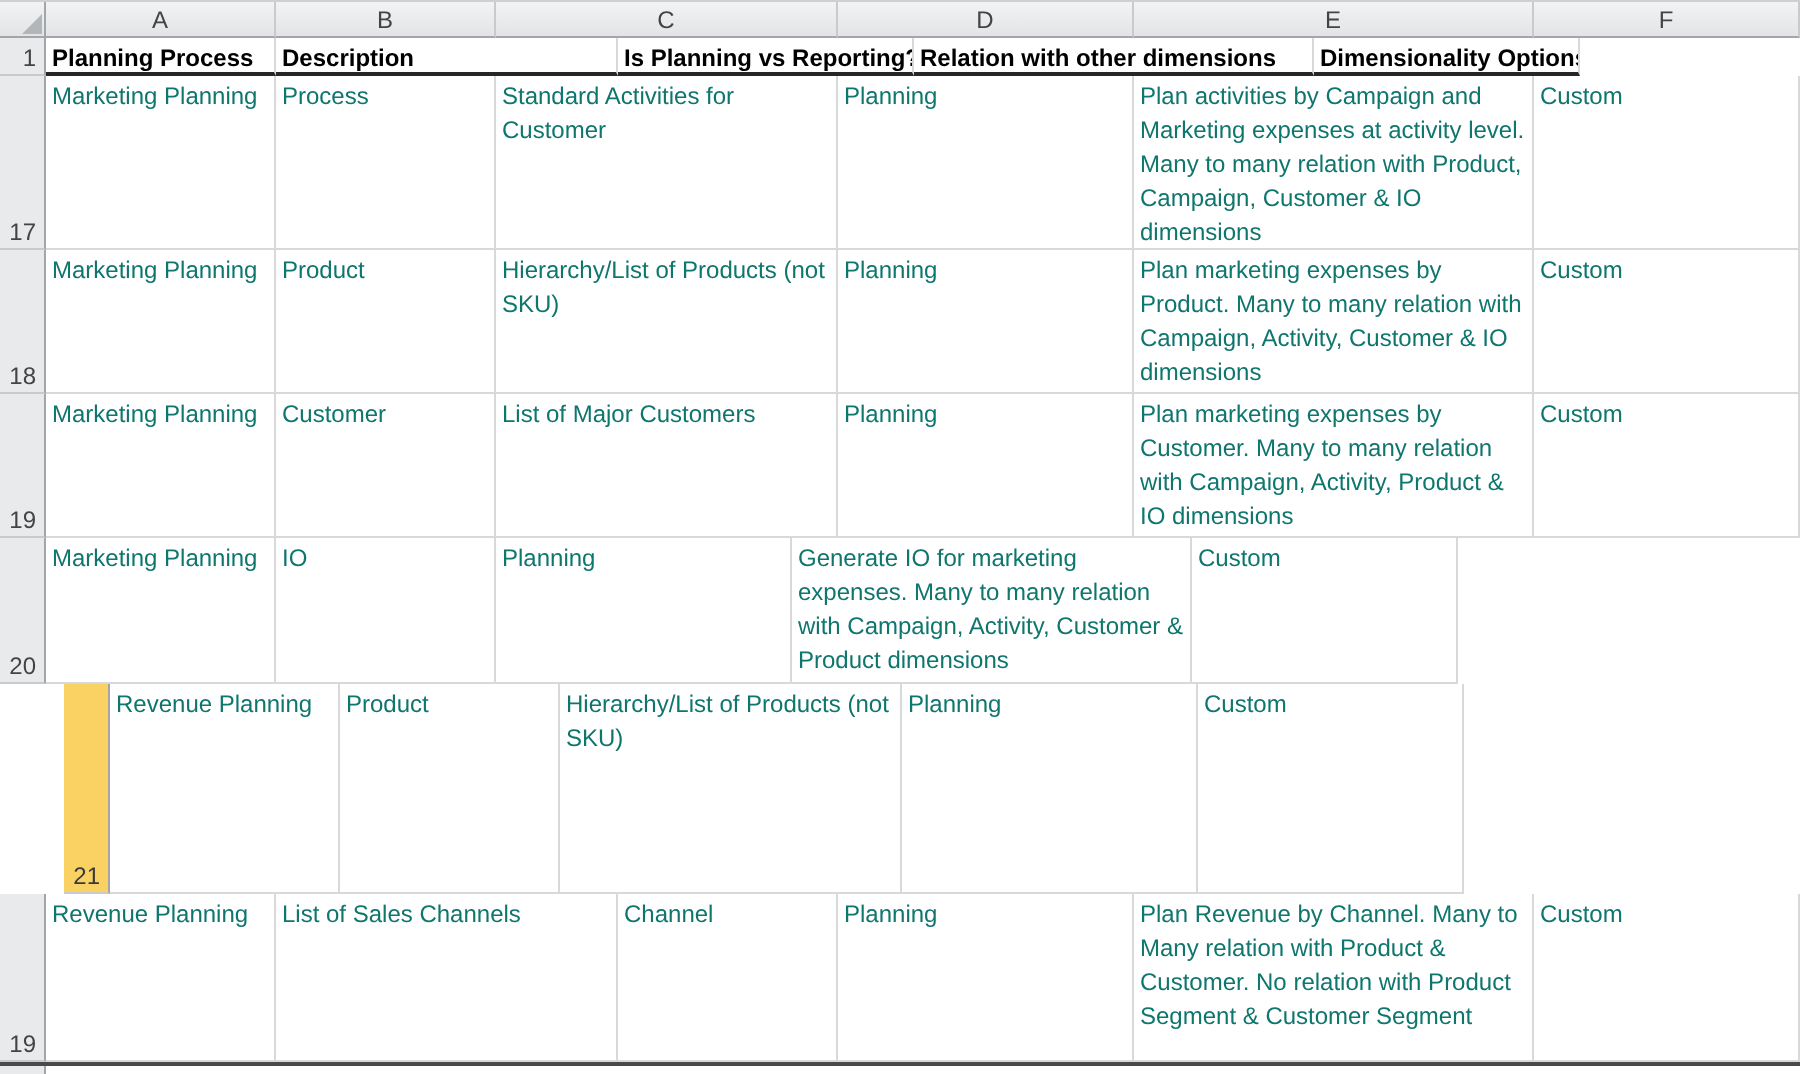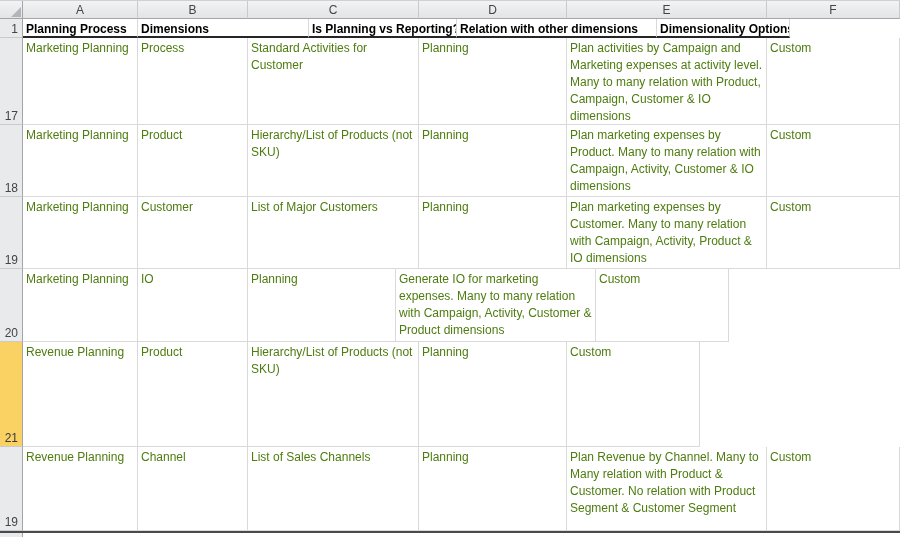--- a/index.html
+++ b/index.html
@@ -24,25 +24,25 @@
       align-items:center;justify-content:center;line-height:1;}
   .corner{background:linear-gradient(#f2f3f4,#e3e4e6);border-right:1px solid #a3a5a8;
       border-bottom:1px solid #a3a5a8;position:relative;}
   .corner .tri{position:absolute;right:1px;bottom:1px;width:0;height:0;
       border-left:10px solid transparent;border-bottom:10px solid #b2b6bb;}
 
   
   .rh{background:#e9eaec;border-right:1px solid #a3a5a8;border-bottom:1px solid #c9cacb;
       color:#444;font-size:12px;display:flex;align-items:flex-end;justify-content:flex-end;
       padding:0 4px 2px 0;line-height:1;}
-  .rh.selected{background:#f9d263;color:#3a3a3a;}
+  .rh.selected{background:#f9d263;color:#3a3a3a;margin-left:32px;}
 
   
   .c{background:#fff;border-right:1px solid #d9d9d9;border-bottom:1px solid #d9d9d9;
-     color:#4d7c0f;font-size:12px;line-height:17px;padding:2px 3px 0 3px;overflow:hidden;}
+     color:#0f766e;font-size:12px;line-height:17px;padding:2px 3px 0 3px;overflow:hidden;}
   .hdr .c{font-weight:bold;color:#000;border-bottom:2px solid #262626;white-space:nowrap;padding-top:2px;}
 
   
   .bottom-strip{height:7px;border-top:2px solid #4a4a4a;display:flex;}
   .bottom-strip .stub{width:23px;flex:none;background:#e9eaec;border-right:1px solid #a3a5a8;}
   .bottom-strip .rest{flex:1;background:#fff;}
 </style>
 </head>
 <body>
 
@@ -56,21 +56,21 @@
     <div class="ch w-b">B</div>
     <div class="ch w-c">C</div>
     <div class="ch w-d">D</div>
     <div class="ch w-e">E</div>
     <div class="ch w-f">F</div>
   </div>
 
   <div class="row hdr" style="height:19px">
     <div class="rh w-rh">1</div>
     <div class="c w-a">Planning Process</div>
-    <div class="c w-c">Dimensions</div>
+    <div class="c w-c">Description</div>
     <div class="c w-d">Is Planning vs Reporting?</div>
     <div class="c w-e">Relation with other dimensions</div>
     <div class="c w-f">Dimensionality Options</div>
   </div>
 
   <div class="row" style="height:87px">
     <div class="rh w-rh">17</div>
     <div class="c w-a">Marketing Planning</div>
     <div class="c w-b">Process</div>
     <div class="c w-c">Standard Activities for Customer</div>
@@ -113,22 +113,22 @@
     <div class="c w-a">Revenue Planning</div>
     <div class="c w-b">Product</div>
     <div class="c w-c">Hierarchy/List of Products (not SKU)</div>
     <div class="c w-d">Planning</div>
     <div class="c w-f">Custom</div>
   </div>
 
   <div class="row" style="height:84px">
     <div class="rh w-rh">19</div>
     <div class="c w-a">Revenue Planning</div>
+    <div class="c w-c">List of Sales Channels</div>
     <div class="c w-b">Channel</div>
-    <div class="c w-c">List of Sales Channels</div>
     <div class="c w-d">Planning</div>
     <div class="c w-e">Plan Revenue by Channel. Many to Many relation with Product &amp; Customer. No relation with Product Segment &amp; Customer Segment</div>
     <div class="c w-f">Custom</div>
   </div>
 
   <div class="bottom-strip">
     <div class="stub"></div>
     <div class="rest"></div>
   </div>
 

